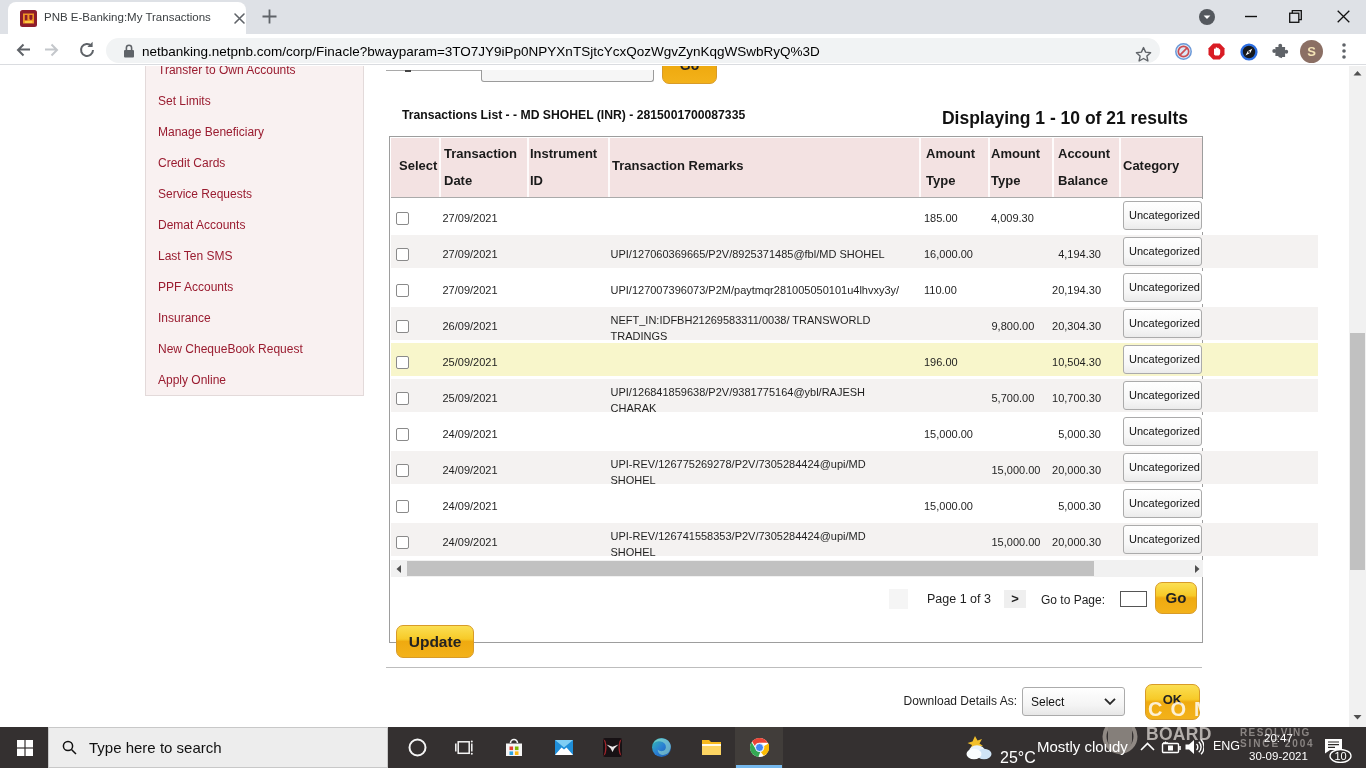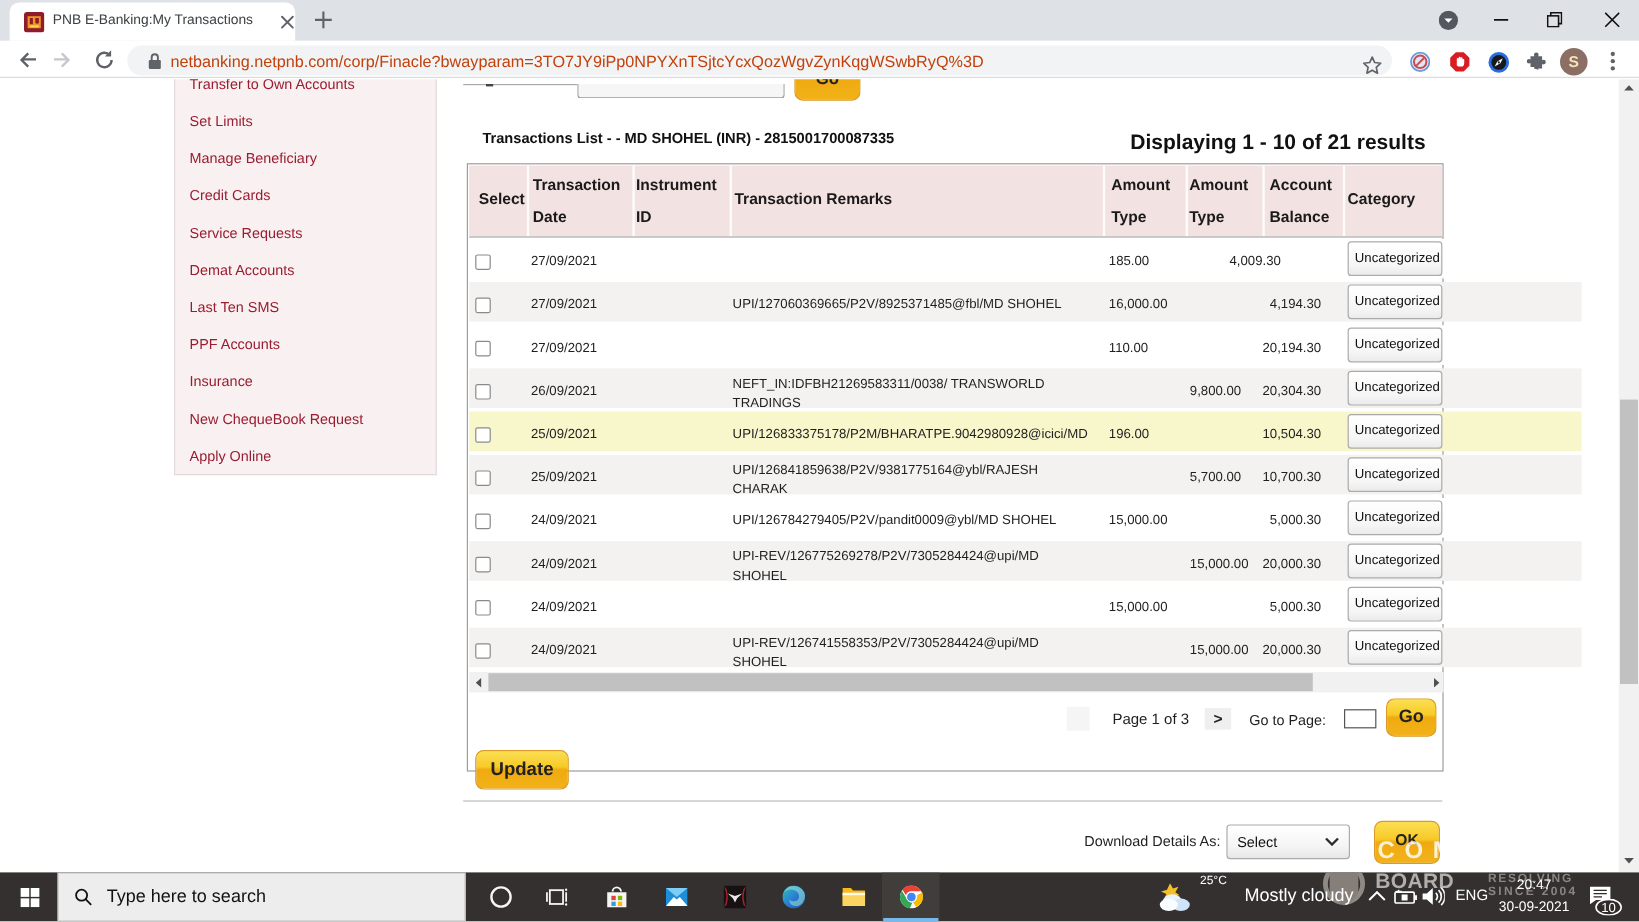--- a/index.html
+++ b/index.html
@@ -5,21 +5,21 @@
   * { margin:0; padding:0; box-sizing:border-box; }
   html,body { width:1366px; height:768px; overflow:hidden; font-family:"Liberation Sans", sans-serif; background:#fff; }
   .abs { position:absolute; }
   #stage { position:relative; width:1366px; height:768px; }
   
   #tabstrip { left:0; top:0; width:1366px; height:34px; background:#dee1e6; }
   #tab { left:8px; top:2px; width:238px; height:32px; background:#fff; border-radius:8px 8px 0 0; }
   #tabtitle { left:36px; top:9px; font-size:11.5px; color:#3c4043; white-space:nowrap; }
   #toolbar { left:0; top:34px; width:1366px; height:31px; background:#fff; border-bottom:1px solid #dadce0; }
   #omnibox { left:106px; top:38px; width:1054px; height:25px; background:#f1f3f4; border-radius:13px; }
-  #urltext { left:142px; top:44px; font-size:13.5px; color:#c2410c; white-space:nowrap; }
+  #urltext { left:142px; top:44px; font-size:13.5px; color:#000000; white-space:nowrap; }
   
   #page { left:0; top:66px; width:1366px; height:661px; background:#fff; overflow:hidden; }
   #sidebar { left:145px; top:-12px; width:219px; height:342px; background:#f9f1f1; border:1px solid #e3dada; }
   .sbitem { position:absolute; left:12px; font-size:12px; color:#9a1c30; white-space:nowrap; }
   .yellowbtn { position:absolute; background:linear-gradient(to bottom,#fbdf53 0%,#f7ca28 42%,#efaa10 50%,#f3b21a 100%); border:1.5px solid #d89b28; border-radius:7px; color:#222; font-weight:bold; text-align:center; }
   
   #ttable { left:389px; top:70px; width:814px; height:507px; border:1px solid #9d9d9d; background:#fff; }
   .th { position:absolute; background:#f3e2e2; }
   .hdr { position:absolute; font-weight:bold; font-size:13px; color:#1a1a1a; line-height:26.5px; }
   .row { position:absolute; left:1px; width:927px; height:33px; }
@@ -159,66 +159,65 @@
       <div class="abs" style="left:529px;top:1px;width:2px;height:59px;background:#fff;opacity:0.85"></div>
       <div class="abs" style="left:598px;top:1px;width:2px;height:59px;background:#fff;opacity:0.85"></div>
       <div class="abs" style="left:662px;top:1px;width:2px;height:59px;background:#fff;opacity:0.85"></div>
       <div class="abs" style="left:729px;top:1px;width:2px;height:59px;background:#fff;opacity:0.85"></div>
       <div class="abs" style="left:1px;top:60px;width:811px;height:1px;background:#aaa"></div>
 
       <div class="row" style="top:62px;background:#ffffff">
         <div class="cb" style="top:13px"></div>
         <div class="cell" style="left:51.5px;top:0;height:33px;line-height:39px">27/09/2021</div>
         <div class="cell" style="left:533px;top:0;height:33px;line-height:39px">185.00</div>
-        <div class="cell" style="left:600px;top:0;height:33px;line-height:39px;width:110px;text-align:center">4,009.30</div>
+        <div class="cell" style="left:600px;top:0;height:33px;line-height:39px;width:110px;text-align:left">4,009.30</div>
         <div class="sel">Uncategorized</div>
       </div>
       <div class="row" style="top:98px;background:#f4f2f1">
         <div class="cb" style="top:13px"></div>
         <div class="cell" style="left:51.5px;top:0;height:33px;line-height:39px">27/09/2021</div>
         <div class="cell" style="left:219.5px;top:0;height:33px;line-height:39px">UPI/127060369665/P2V/8925371485@fbl/MD SHOHEL</div>
         <div class="cell" style="left:533px;top:0;height:33px;line-height:39px">16,000.00</div>
         <div class="cell" style="left:600px;top:0;height:33px;line-height:39px;width:110px;text-align:right">4,194.30</div>
         <div class="sel">Uncategorized</div>
       </div>
       <div class="row" style="top:134px;background:#ffffff">
         <div class="cb" style="top:13px"></div>
         <div class="cell" style="left:51.5px;top:0;height:33px;line-height:39px">27/09/2021</div>
+        <div class="cell" style="left:219.5px;top:0;height:33px;line-height:39px">UPI/127007396073/P2M/paytmqr281005050101u4lhvxy3y/</div>
         <div class="cell" style="left:533px;top:0;height:33px;line-height:39px">110.00</div>
         <div class="cell" style="left:600px;top:0;height:33px;line-height:39px;width:110px;text-align:right">20,194.30</div>
         <div class="sel">Uncategorized</div>
       </div>
       <div class="row" style="top:170px;background:#f4f2f1">
         <div class="cb" style="top:13px"></div>
         <div class="cell" style="left:51.5px;top:0;height:33px;line-height:39px">26/09/2021</div>
         <div class="cell" style="left:219.5px;top:5px;line-height:16px">NEFT_IN:IDFBH21269583311/0038/ TRANSWORLD<br>TRADINGS</div>
         <div class="cell" style="left:600.5px;top:0;height:33px;line-height:39px">9,800.00</div>
         <div class="cell" style="left:600px;top:0;height:33px;line-height:39px;width:110px;text-align:right">20,304.30</div>
         <div class="sel">Uncategorized</div>
       </div>
       <div class="row" style="top:206px;background:#f8f6cb">
         <div class="cb" style="top:13px"></div>
         <div class="cell" style="left:51.5px;top:0;height:33px;line-height:39px">25/09/2021</div>
-        <div class="cell" style="left:219.5px;top:0;height:33px;line-height:39px">UPI/126833375178/P2M/BHARATPE.9042980928@icici/MD</div>
         <div class="cell" style="left:533px;top:0;height:33px;line-height:39px">196.00</div>
         <div class="cell" style="left:600px;top:0;height:33px;line-height:39px;width:110px;text-align:right">10,504.30</div>
         <div class="sel">Uncategorized</div>
       </div>
       <div class="row" style="top:242px;background:#f4f2f1">
         <div class="cb" style="top:13px"></div>
         <div class="cell" style="left:51.5px;top:0;height:33px;line-height:39px">25/09/2021</div>
         <div class="cell" style="left:219.5px;top:5px;line-height:16px">UPI/126841859638/P2V/9381775164@ybl/RAJESH<br>CHARAK</div>
         <div class="cell" style="left:600.5px;top:0;height:33px;line-height:39px">5,700.00</div>
         <div class="cell" style="left:600px;top:0;height:33px;line-height:39px;width:110px;text-align:right">10,700.30</div>
         <div class="sel">Uncategorized</div>
       </div>
       <div class="row" style="top:278px;background:#ffffff">
         <div class="cb" style="top:13px"></div>
         <div class="cell" style="left:51.5px;top:0;height:33px;line-height:39px">24/09/2021</div>
-        <div class="cell" style="left:219.5px;top:0;height:33px;line-height:39px">UPI/126784279405/P2V/pandit0009@ybl/MD SHOHEL</div>
         <div class="cell" style="left:533px;top:0;height:33px;line-height:39px">15,000.00</div>
         <div class="cell" style="left:600px;top:0;height:33px;line-height:39px;width:110px;text-align:right">5,000.30</div>
         <div class="sel">Uncategorized</div>
       </div>
       <div class="row" style="top:314px;background:#f4f2f1">
         <div class="cb" style="top:13px"></div>
         <div class="cell" style="left:51.5px;top:0;height:33px;line-height:39px">24/09/2021</div>
         <div class="cell" style="left:219.5px;top:5px;line-height:16px">UPI-REV/126775269278/P2V/7305284424@upi/MD<br>SHOHEL</div>
         <div class="cell" style="left:600.5px;top:0;height:33px;line-height:39px">15,000.00</div>
         <div class="cell" style="left:600px;top:0;height:33px;line-height:39px;width:110px;text-align:right">20,000.30</div>
@@ -365,21 +364,21 @@
       <path d="M1.6 4.2 L5.9 11.5 a4.9 4.9 0 0 0 4.4 2.6 l-2 4.8 A9.5 9.5 0 0 1 1.6 4.2 Z" fill="#34a853"></path>
       <circle cx="9.5" cy="9.5" r="4" fill="#4285f4" stroke="#fff" stroke-width="0.8"></circle>
     </svg>
 
     <svg class="abs" style="left:965px;top:9px" width="28" height="24" viewBox="0 0 28 24">
       <path d="M10 0 L12.5 4.5 L17 3 L14.5 7.5 L18 10 L13 10.8 L13 15 L9.5 11.5 L5 13.5 L7 9 L2.5 7 L7.5 5.5 Z" fill="#f2bf2a"></path>
       <ellipse cx="12" cy="15.5" rx="8" ry="6.2" fill="#e8f2fb"></ellipse>
       <ellipse cx="19" cy="18" rx="7.5" ry="5.2" fill="#cfe4f6"></ellipse>
       <ellipse cx="9" cy="18" rx="7.5" ry="5.2" fill="#fafdff"></ellipse>
     </svg>
-    <div class="tbtext" style="left:1000px;top:2px;font-size:10px">25°C</div>
+    <div class="tbtext" style="left:1000px;top:22px;font-size:16px">25°C</div>
     <div class="tbtext" style="left:1037px;top:11px;font-size:15px">Mostly cloudy</div>
 
     <svg class="abs" style="left:1140px;top:15px" width="15" height="9" viewBox="0 0 15 9">
         <path d="M1 8 L7.5 1.5 L14 8" fill="none" stroke="#fff" stroke-width="1.6"></path>
       </svg>
     <svg class="abs" style="left:1160px;top:14px" width="21" height="13" viewBox="0 0 21 13">
       <rect x="2.5" y="2.5" width="16" height="9" rx="1" fill="none" stroke="#fff" stroke-width="1.4"></rect>
       <rect x="19.2" y="5" width="1.6" height="4" fill="#fff"></rect>
       <path d="M5.5 0.5 V3 M3 1.8 h5" stroke="#fff" stroke-width="1.2"></path>
       <path d="M8 4.5 h5 v5 h-5 z" fill="#fff"></path>

